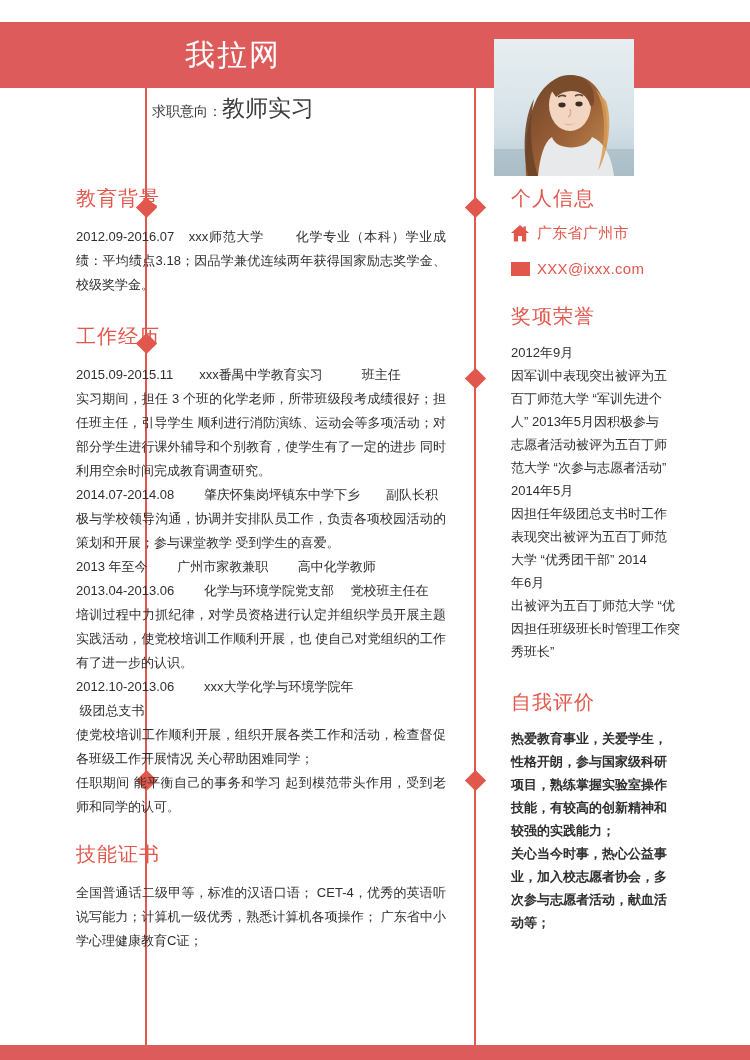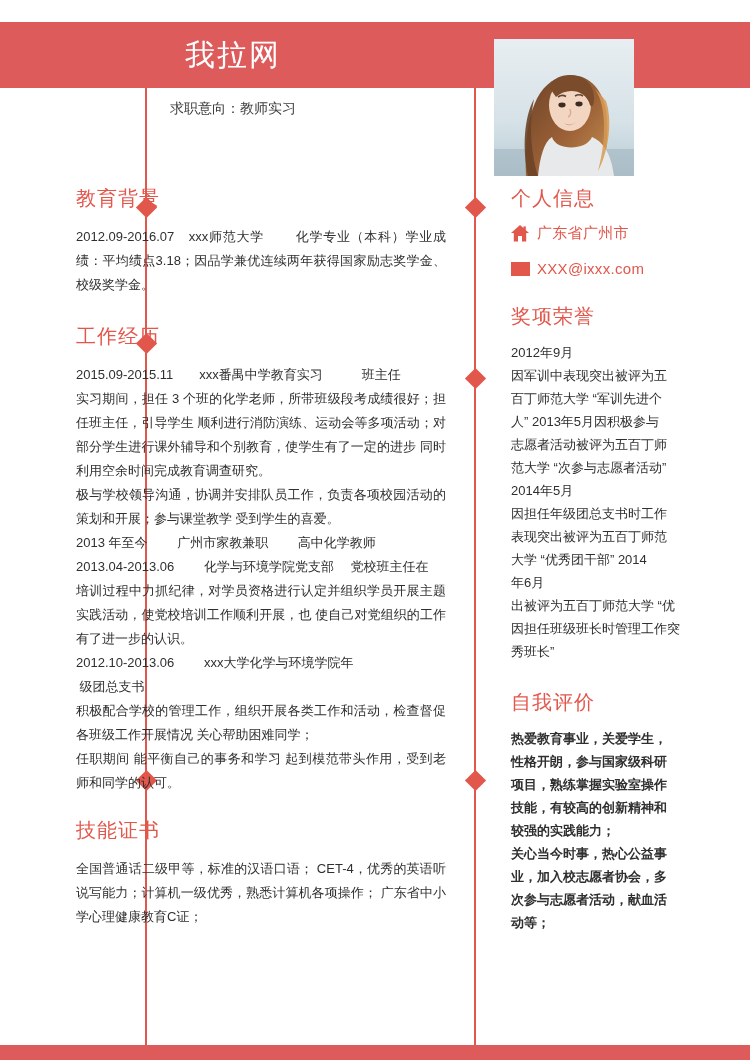--- a/index.html
+++ b/index.html
@@ -35,21 +35,21 @@
   .objective {
     position: absolute;
     left: 0; top: 96px;
     width: 466px;
     text-align: center;
     color: #3c3c3c;
     font-size: 17px;
     line-height: 24px;
   }
   .objective .obj-label { font-size: 14px; }
-  .objective .obj-value { font-size: 14px; }
+  .objective .obj-value { font-size: 23px; }
 
   .photo {
     position: absolute;
     left: 494px; top: 39px;
     width: 140px; height: 137px;
     overflow: hidden;
     background: #cfd9de;
   }
   .photo svg { display: block; width: 140px; height: 137px; }
 
@@ -209,35 +209,36 @@
     </div>
 
     <div class="block" style="margin-bottom:22px;">
       <div class="sec-title">工作经历</div>
 
       <div>
         <div class="entry-head">2015.09-2015.11　　xxx番禺中学教育实习　　　班主任</div>
         <div class="body-text">实习期间，担任 3 个班的化学老师，所带班级段考成绩很好；担任班主任，引导学生 顺利进行消防演练、运动会等多项活动；对部分学生进行课外辅导和个别教育，使学生有了一定的进步 同时利用空余时间完成教育调查研究。</div>
       </div>
       <div>
+        <div class="entry-head">2014.07-2014.08　　 肇庆怀集岗坪镇东中学下乡　　副队长积</div>
         <div class="body-text">极与学校领导沟通，协调并安排队员工作，负责各项校园活动的策划和开展；参与课堂教学 受到学生的喜爱。</div>
       </div>
       <div>
         <div class="entry-head">2013 年至今　　 广州市家教兼职　　 高中化学教师</div>
       </div>
 
 
       <div>
         <div class="entry-head">2013.04-2013.06　　 化学与环境学院党支部　 党校班主任在</div>
         <div class="body-text">培训过程中力抓纪律，对学员资格进行认定并组织学员开展主题实践活动，使党校培训工作顺利开展，也 使自己对党组织的工作有了进一步的认识。</div>
       </div>
       <div>
         <div class="entry-head">2012.10-2013.06　　 xxx大学化学与环境学院年</div>
         <div class="entry-head"> 级团总支书</div>
-        <div class="body-text"> 积极配合学校的管理工作，组织开展各类工作和活动，检查督促各班级工作开展情况 关心帮助困难同学；</div>
+        <div class="body-text"> 使党校培训工作顺利开展，组织开展各类工作和活动，检查督促各班级工作开展情况 关心帮助困难同学；</div>
         <div class="body-text">任职期间 能平衡自己的事务和学习 起到模范带头作用，受到老师和同学的认可。</div>
       </div>
     </div>
 
     <div class="block">
       <div class="sec-title">技能证书</div>
       <div class="body-text">全国普通话二级甲等，标准的汉语口语； CET-4，优秀的英语听说写能力；计算机一级优秀，熟悉计算机各项操作； 广东省中小学心理健康教育C证；</div>
     </div>
 
   </div>

